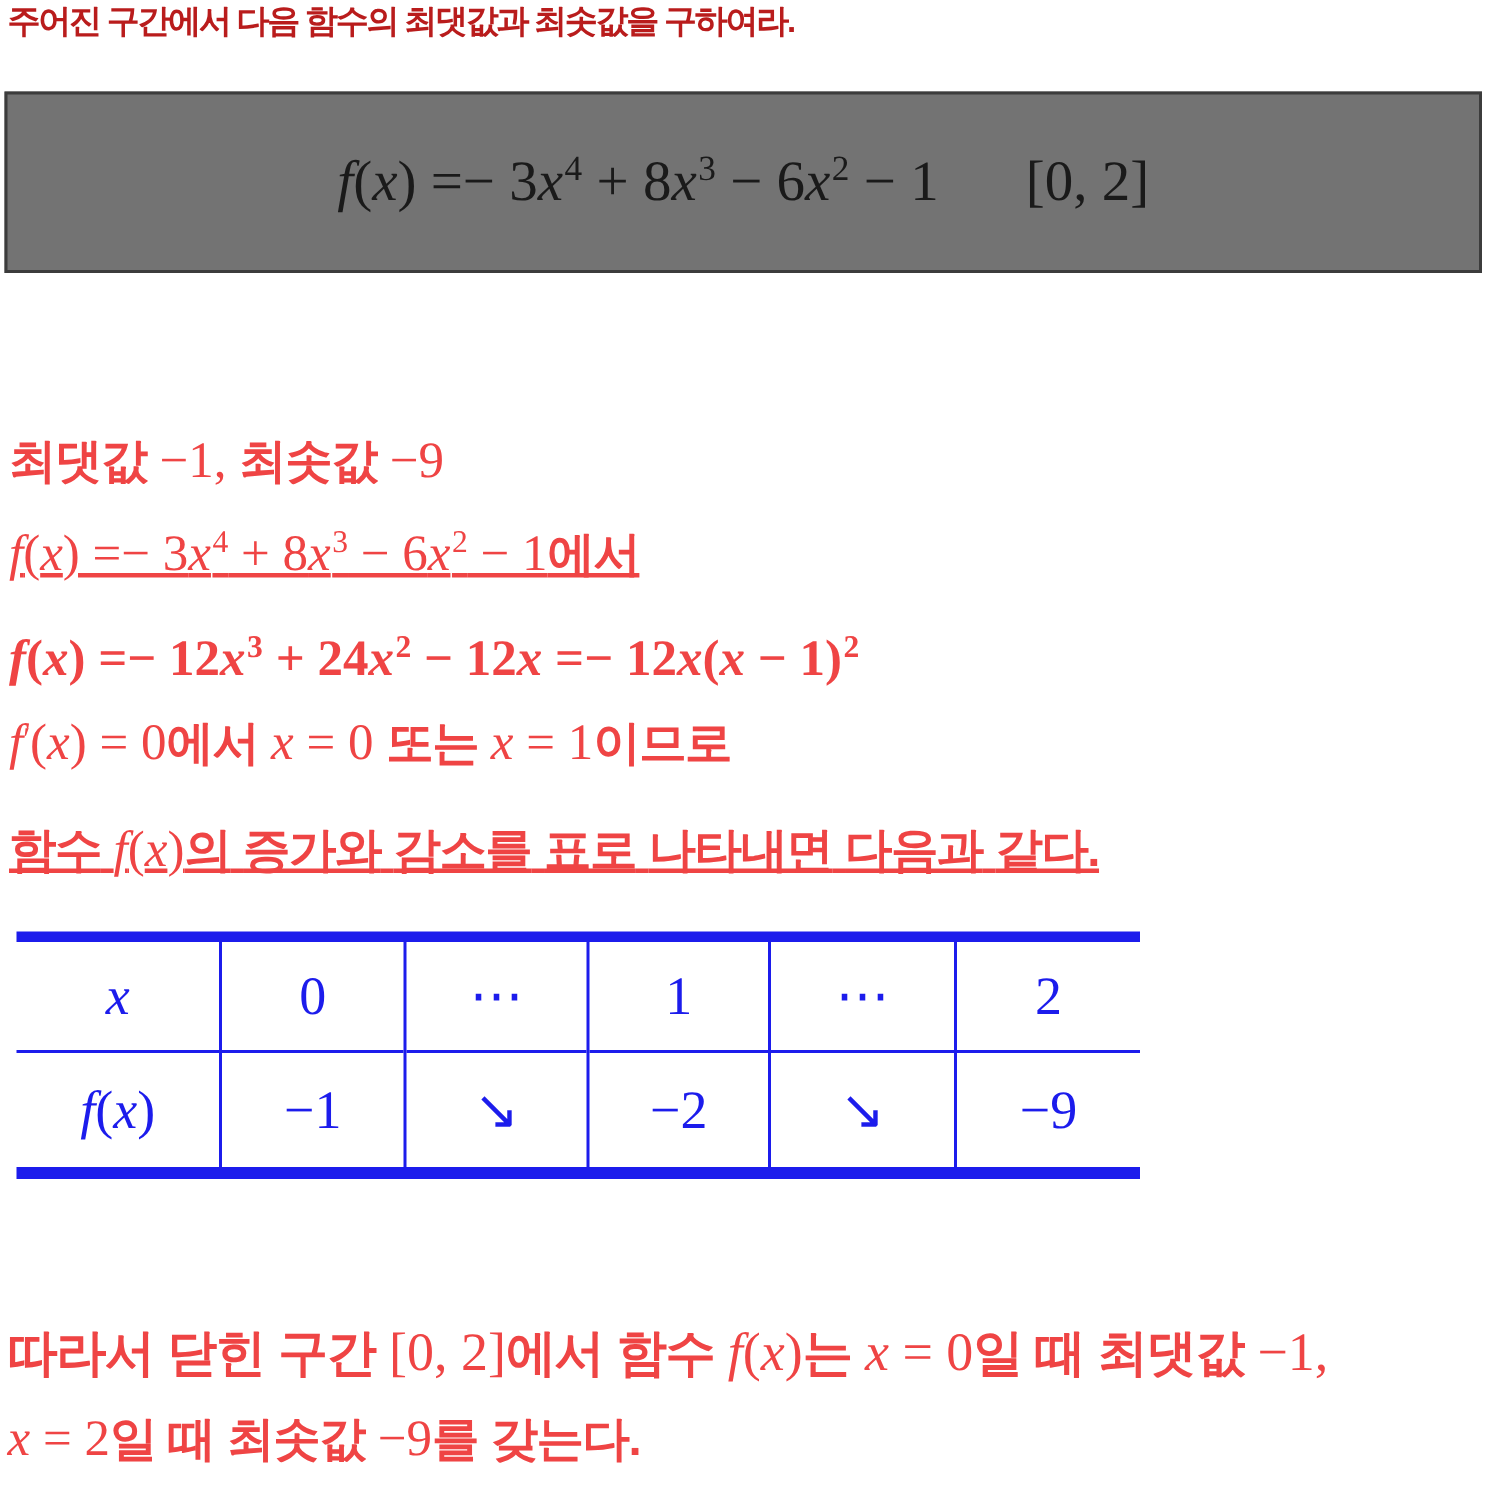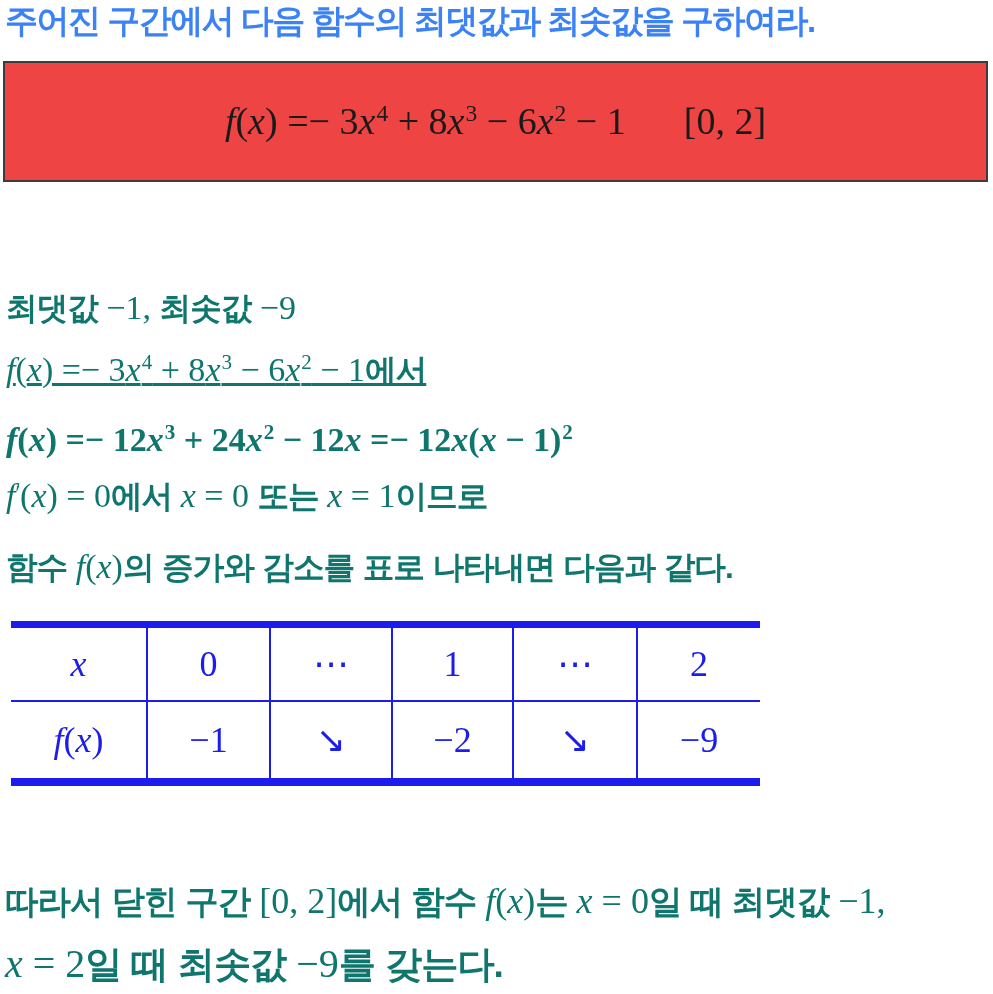--- a/index.html
+++ b/index.html
@@ -7,43 +7,43 @@
     width:993px;height:994px;position:relative;background:#ffffff;overflow:hidden;
     font-family:"Liberation Serif","DejaVu Serif",serif;
   }
   .abs{position:absolute;}
   
   .ko{
     font-family:"Liberation Sans","DejaVu Sans",sans-serif;
     font-weight:700;letter-spacing:-1.5px;
   }
   .title-line{
-    left:5px;top:1px;font-size:33px;color:#3b82f6;line-height:1.2;white-space:nowrap;
+    left:5px;top:1px;font-size:22px;color:#b91c1c;line-height:1.2;white-space:nowrap;
   }
   
   .problem-box{
     left:3px;top:61px;width:981px;height:117px;border:2px solid #3c3c3c;
-    display:flex;align-items:center;justify-content:center;gap:58px;background:#ef4444;
+    display:flex;align-items:center;justify-content:center;gap:58px;background:#737373;
   }
-  .math{color:#0f766e;line-height:1.2;white-space:nowrap;}
+  .math{color:#ef4444;line-height:1.2;white-space:nowrap;}
   .problem-box .math{color:#1a1a1a;font-size:38px;}
   .math .mi{font-style:italic;}
   .math sup{
     font-size:0.62em;line-height:0;position:relative;top:-0.55em;vertical-align:baseline;margin-left:1px;
   }
   .math sup.pr{top:-0.35em;margin-left:0;}
   .math .ko{font-size:0.93em;letter-spacing:-1px;}
   .sol{left:6px;font-size:34px;}
   .sol-1{top:288px;}
   .sol-2{top:350px;text-decoration:underline;}
   .sol-3{top:420px;font-weight:bold;}
   .sol-4{top:476px;}
-  .sol-5{top:547px;}
+  .sol-5{top:547px;text-decoration:underline;}
   .concl-1{left:5px;top:880px;font-size:36px;}
-  .concl-2{left:5px;top:940px;font-size:40px;}
+  .concl-2{left:5px;top:940px;font-size:34px;}
   
   .vtable{
     left:11px;top:621px;width:749px;
     border-top:7px solid #1c1cec;border-bottom:8px solid #1c1cec;
   }
   .vtable table{
     border-collapse:collapse;table-layout:fixed;width:749px;
   }
   .vtable col.c0{width:136px;} .vtable col.c1{width:123px;} .vtable col.c2{width:122px;}
   .vtable col.c3{width:121px;} .vtable col.c4{width:124px;} .vtable col.c5{width:123px;}

